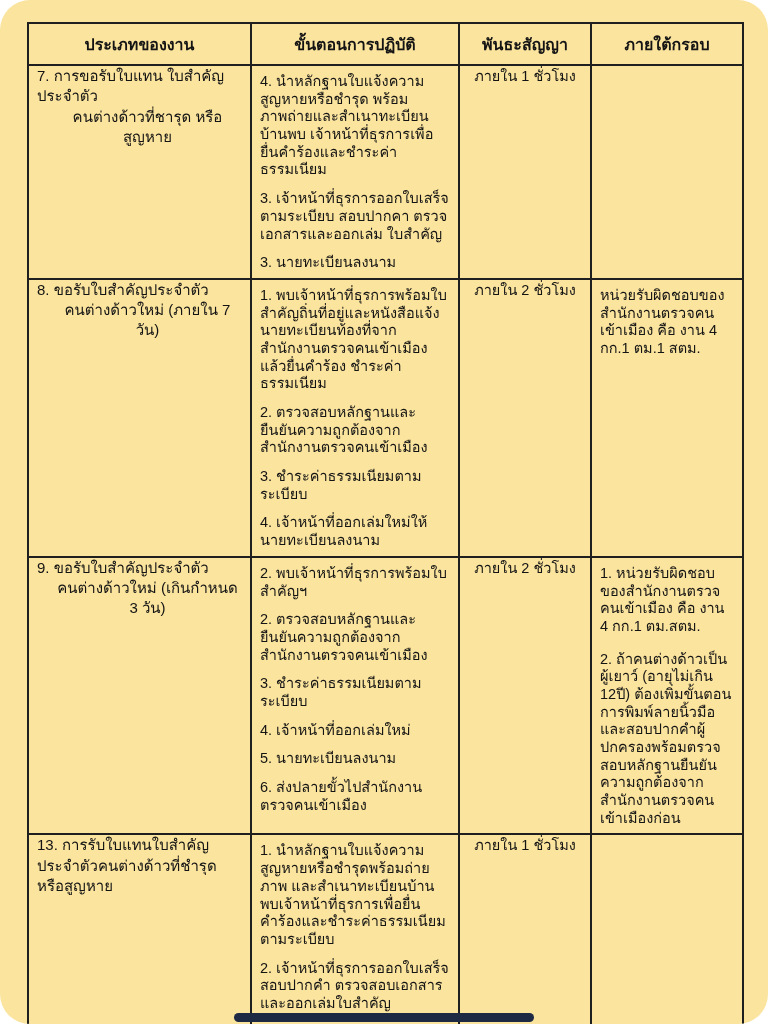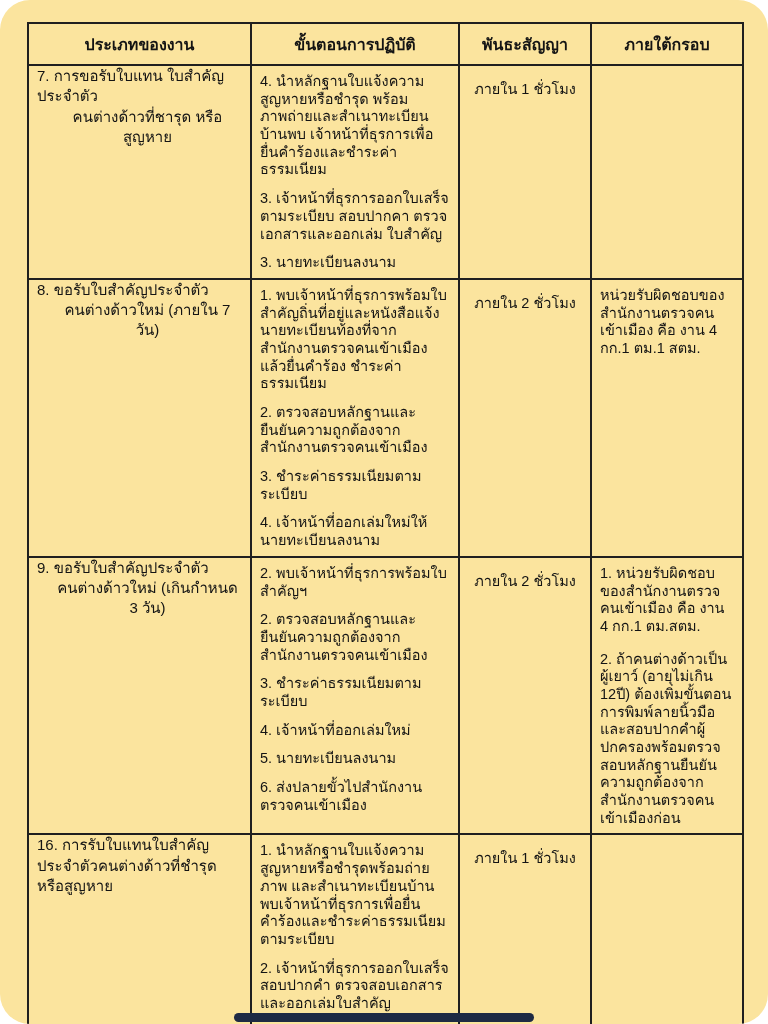--- a/index.html
+++ b/index.html
@@ -40,21 +40,21 @@
   }
   td.type-cell {
     font-weight: normal;
     font-size: 15px;
     line-height: 1.35;
     padding-top: 0;
   }
   .type-line + .type-line { padding-left: 16px; text-align: center; }
   td.commit-cell {
     text-align: center;
-    padding-top: 15px;
+    padding-top: 2px;
     font-size: 14.5px;
   }
   .step { margin: 0 0 11px 0; }
   .step:last-child { margin-bottom: 0; }
   .fw-item { margin: 0 0 15px 0; }
   .fw-item:last-child { margin-bottom: 0; }
   .bottom-bar {
     position: absolute;
     left: 234px;
     bottom: 2px;
@@ -128,21 +128,21 @@
             <div class="step">6. ส่งปลายขั้วไปสำนักงานตรวจคนเข้าเมือง</div>
           </td>
         <td class="commit-cell">ภายใน 2 ชั่วโมง</td>
         <td>
             <div class="fw-item">1. หน่วยรับผิดชอบของสำนักงานตรวจคนเข้าเมือง คือ งาน 4 กก.1 ตม.สตม.</div>
             <div class="fw-item">2. ถ้าคนต่างด้าวเป็นผู้เยาว์ (อายุไม่เกิน 12ปี) ต้องเพิ่มขั้นตอนการพิมพ์ลายนิ้วมือและสอบปากคำผู้ปกครองพร้อมตรวจสอบหลักฐานยืนยันความถูกต้องจากสำนักงานตรวจคนเข้าเมืองก่อน</div>
           </td>
       </tr>
       <tr style="height:189px;">
         <td class="type-cell">
-            <div class="type-line">16. การรับใบแทนใบสำคัญประจำตัวคนต่างด้าวที่ชำรุดหรือสูญหาย</div>
+            <div class="type-line">13. การรับใบแทนใบสำคัญประจำตัวคนต่างด้าวที่ชำรุดหรือสูญหาย</div>
           </td>
         <td>
             <div class="step">1. นำหลักฐานใบแจ้งความสูญหายหรือชำรุดพร้อมถ่ายภาพ และสำเนาทะเบียนบ้าน พบเจ้าหน้าที่ธุรการเพื่อยื่นคำร้องและชำระค่าธรรมเนียม ตามระเบียบ</div>
             <div class="step">2. เจ้าหน้าที่ธุรการออกใบเสร็จ สอบปากคำ ตรวจสอบเอกสาร และออกเล่มใบสำคัญ</div>
             <div class="step">3. นายทะเบียนลงนาม</div>
           </td>
         <td class="commit-cell">ภายใน 1 ชั่วโมง</td>
         <td></td>
       </tr>
     </tbody>

